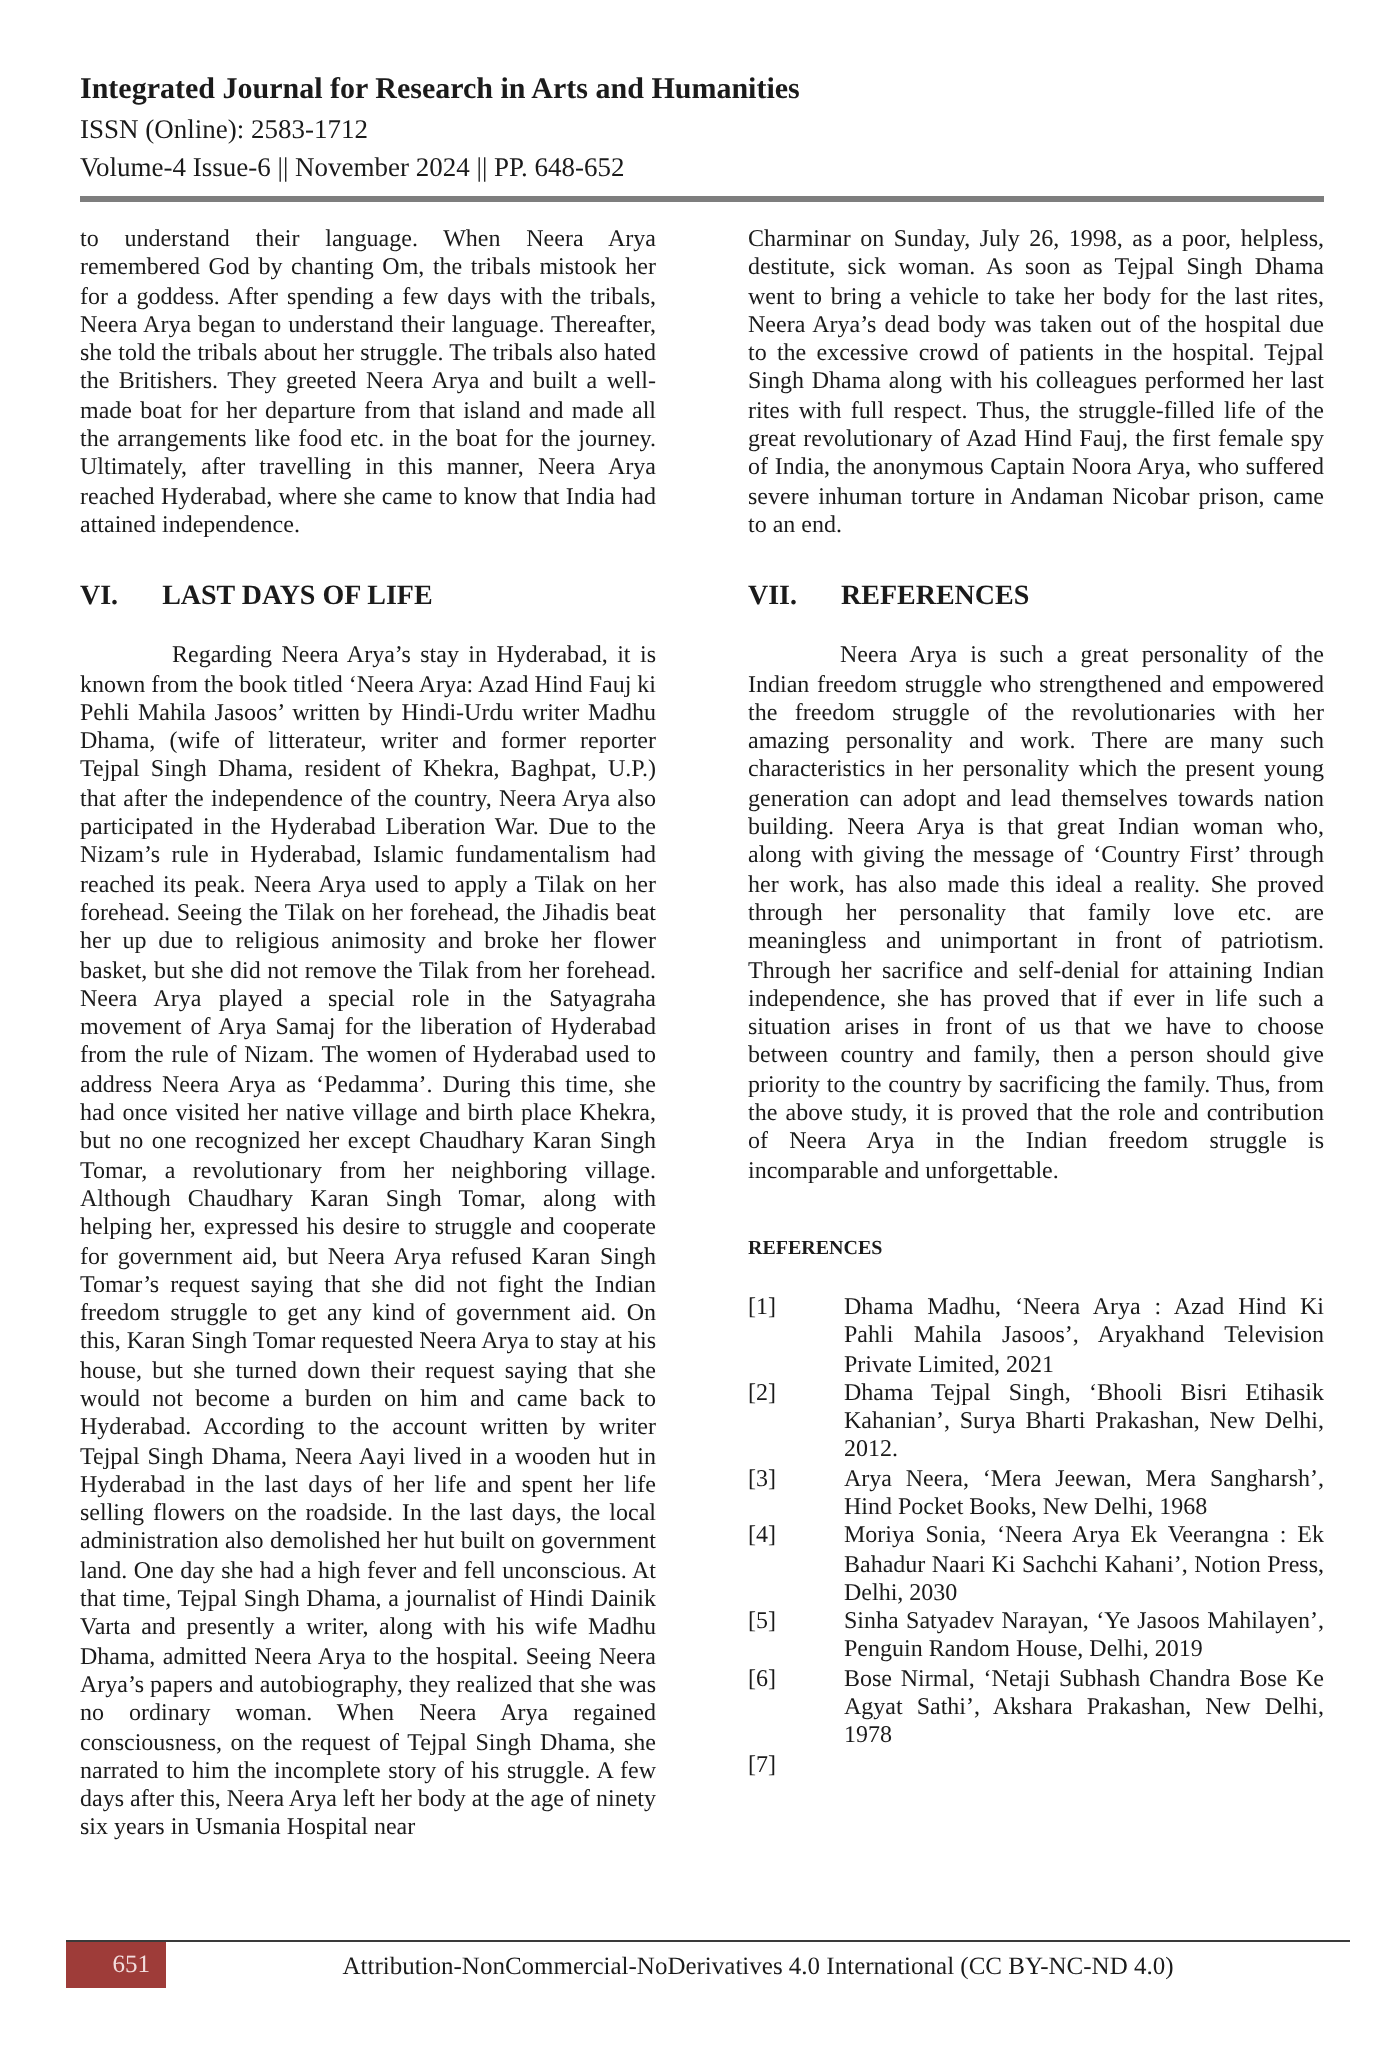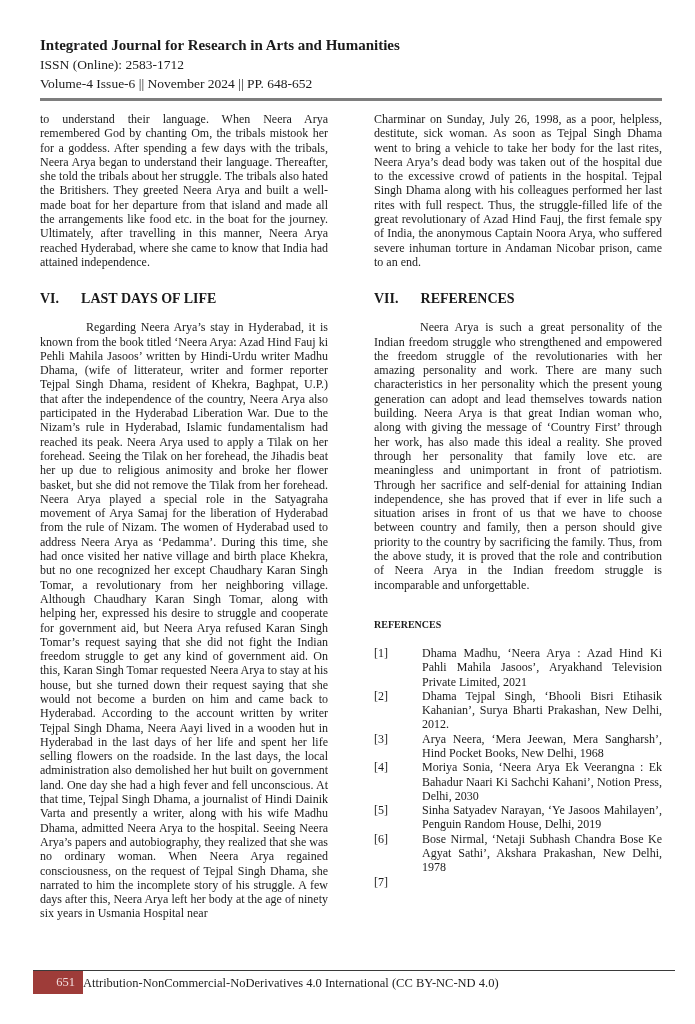--- a/index.html
+++ b/index.html
@@ -37,21 +37,21 @@
   .ref-label { text-align:left; }
 
   
   .footer { position:absolute; left:33px; right:20px; top:970px; border-top:1.5px solid #3a3a3a; }
   .footer-row { display:flex; align-items:flex-start; }
   .page-badge {
     width:50px; height:23px;
     color:#f2dddd; font-size:12.5px; line-height:22px;
     text-align:right; padding-right:8px;
   }
-  .license { flex:1 1 auto; text-align:left; font-size:12.5px; line-height:16px; padding-top:4px; }
+  .license { flex:1 1 auto; text-align:center; font-size:12.5px; line-height:16px; padding-top:4px; }
 </style>
 </head>
 <body>
 
 <div class="page">
   <div class="content">
 
     <header>
       <div class="journal-title">Integrated Journal for Research in Arts and Humanities</div>
       <div class="meta-line">ISSN (Online): 2583-1712</div>

